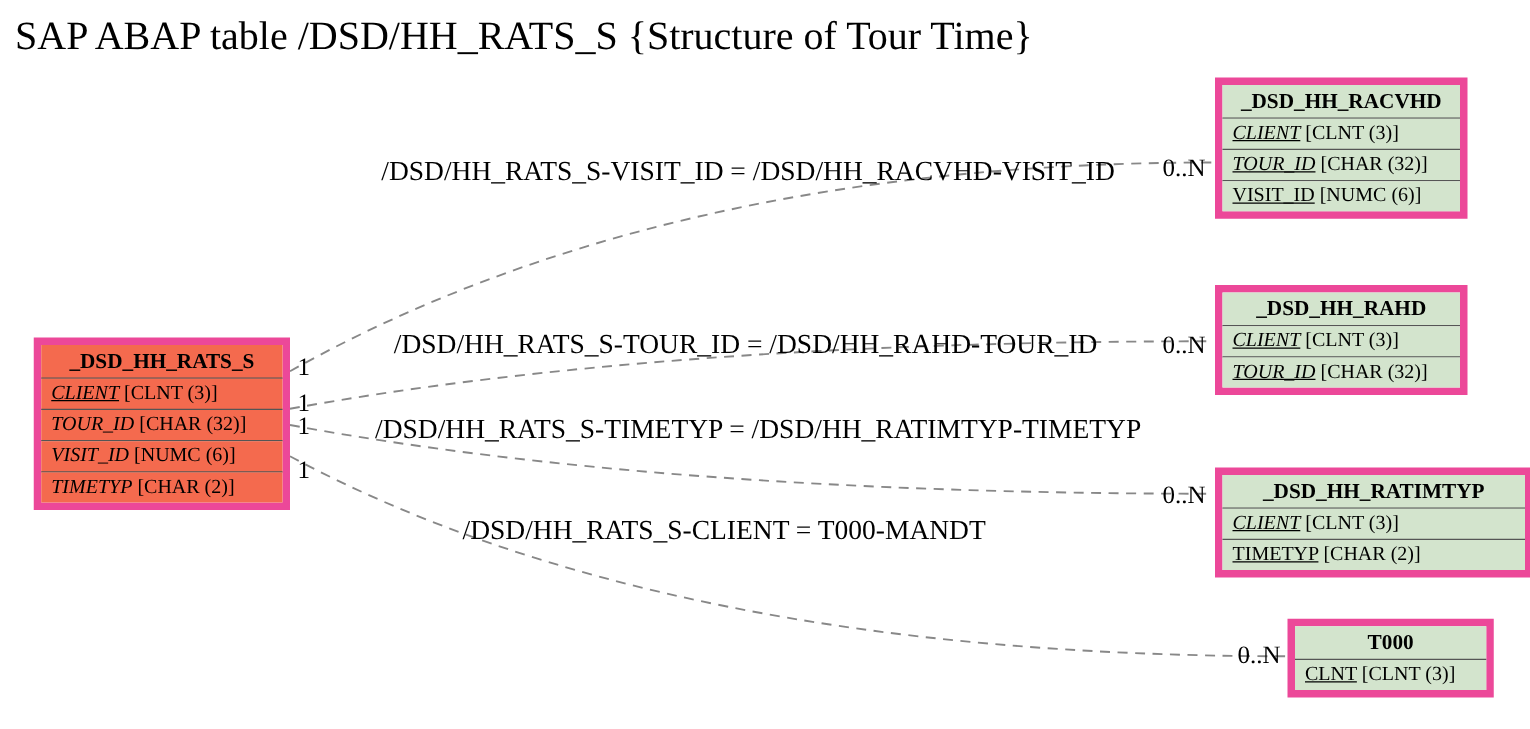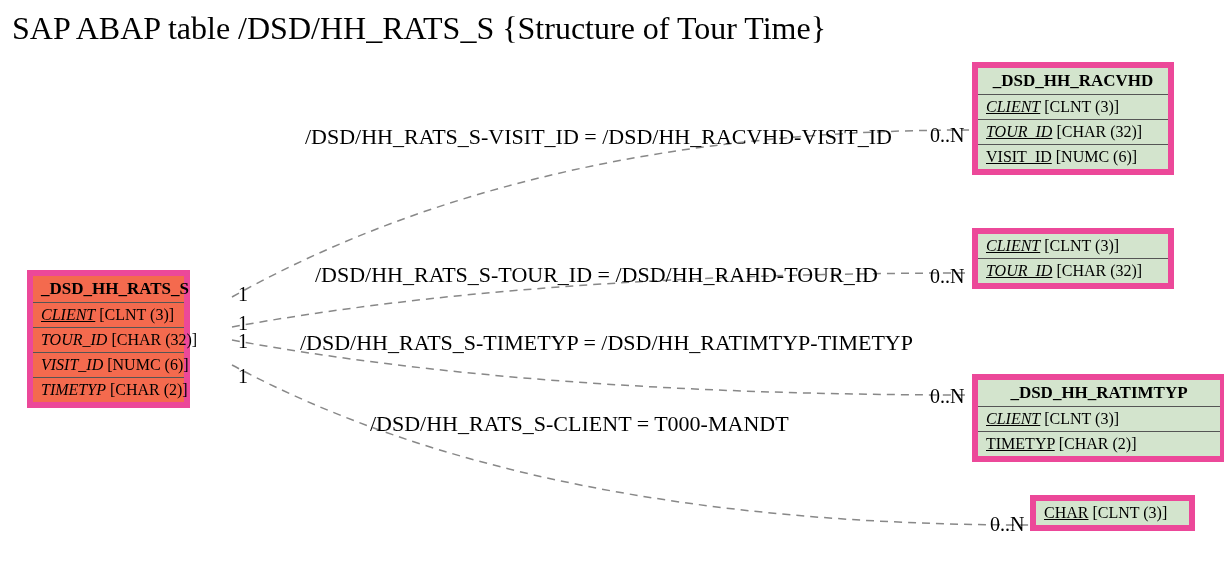--- a/index.html
+++ b/index.html
@@ -87,41 +87,43 @@
 <div class="card" style="left:238px; top:283px;">1</div>
 <div class="card" style="left:238px; top:312px;">1</div>
 <div class="card" style="left:238px; top:330px;">1</div>
 <div class="card" style="left:238px; top:365px;">1</div>
 
 <div class="card" style="left:930px; top:124px;">0..N</div>
 <div class="card" style="left:930px; top:265px;">0..N</div>
 <div class="card" style="left:930px; top:385px;">0..N</div>
 <div class="card" style="left:990px; top:513px;">0..N</div>
 
-<div class="entity salmon" style="left:27px; top:270px; width:163px;">
+<div class="entity salmon" style="left:27px; top:270px; width:205px;">
   <div class="hdr">_DSD_HH_RATS_S</div>
   <div class="row"><span class="fname ital under">CLIENT</span><span> [CLNT (3)]</span></div>
   <div class="row"><span class="fname ital">TOUR_ID</span><span> [CHAR (32)]</span></div>
   <div class="row"><span class="fname ital">VISIT_ID</span><span> [NUMC (6)]</span></div>
   <div class="row"><span class="fname ital">TIMETYP</span><span> [CHAR (2)]</span></div>
 </div>
 
 <div class="entity green" style="left:972px; top:62px; width:202px;">
   <div class="hdr">_DSD_HH_RACVHD</div>
   <div class="row"><span class="fname ital under">CLIENT</span><span> [CLNT (3)]</span></div>
   <div class="row"><span class="fname ital under">TOUR_ID</span><span> [CHAR (32)]</span></div>
   <div class="row"><span class="fname under">VISIT_ID</span><span> [NUMC (6)]</span></div>
 </div>
 
 <div class="entity green" style="left:972px; top:228px; width:202px;">
+  <div class="hdr">_DSD_HH_RAHD</div>
   <div class="row"><span class="fname ital under">CLIENT</span><span> [CLNT (3)]</span></div>
   <div class="row"><span class="fname ital under">TOUR_ID</span><span> [CHAR (32)]</span></div>
 </div>
 
 <div class="entity green" style="left:972px; top:374px; width:254px;">
   <div class="hdr">_DSD_HH_RATIMTYP</div>
   <div class="row"><span class="fname ital under">CLIENT</span><span> [CLNT (3)]</span></div>
   <div class="row"><span class="fname under">TIMETYP</span><span> [CHAR (2)]</span></div>
 </div>
 
 <div class="entity green" style="left:1030px; top:495px; width:165px;">
-  <div class="row"><span class="fname under">CHAR</span><span> [CLNT (3)]</span></div>
+  <div class="hdr">T000</div>
+  <div class="row"><span class="fname under">CLNT</span><span> [CLNT (3)]</span></div>
 </div>
 
 </body></html>

